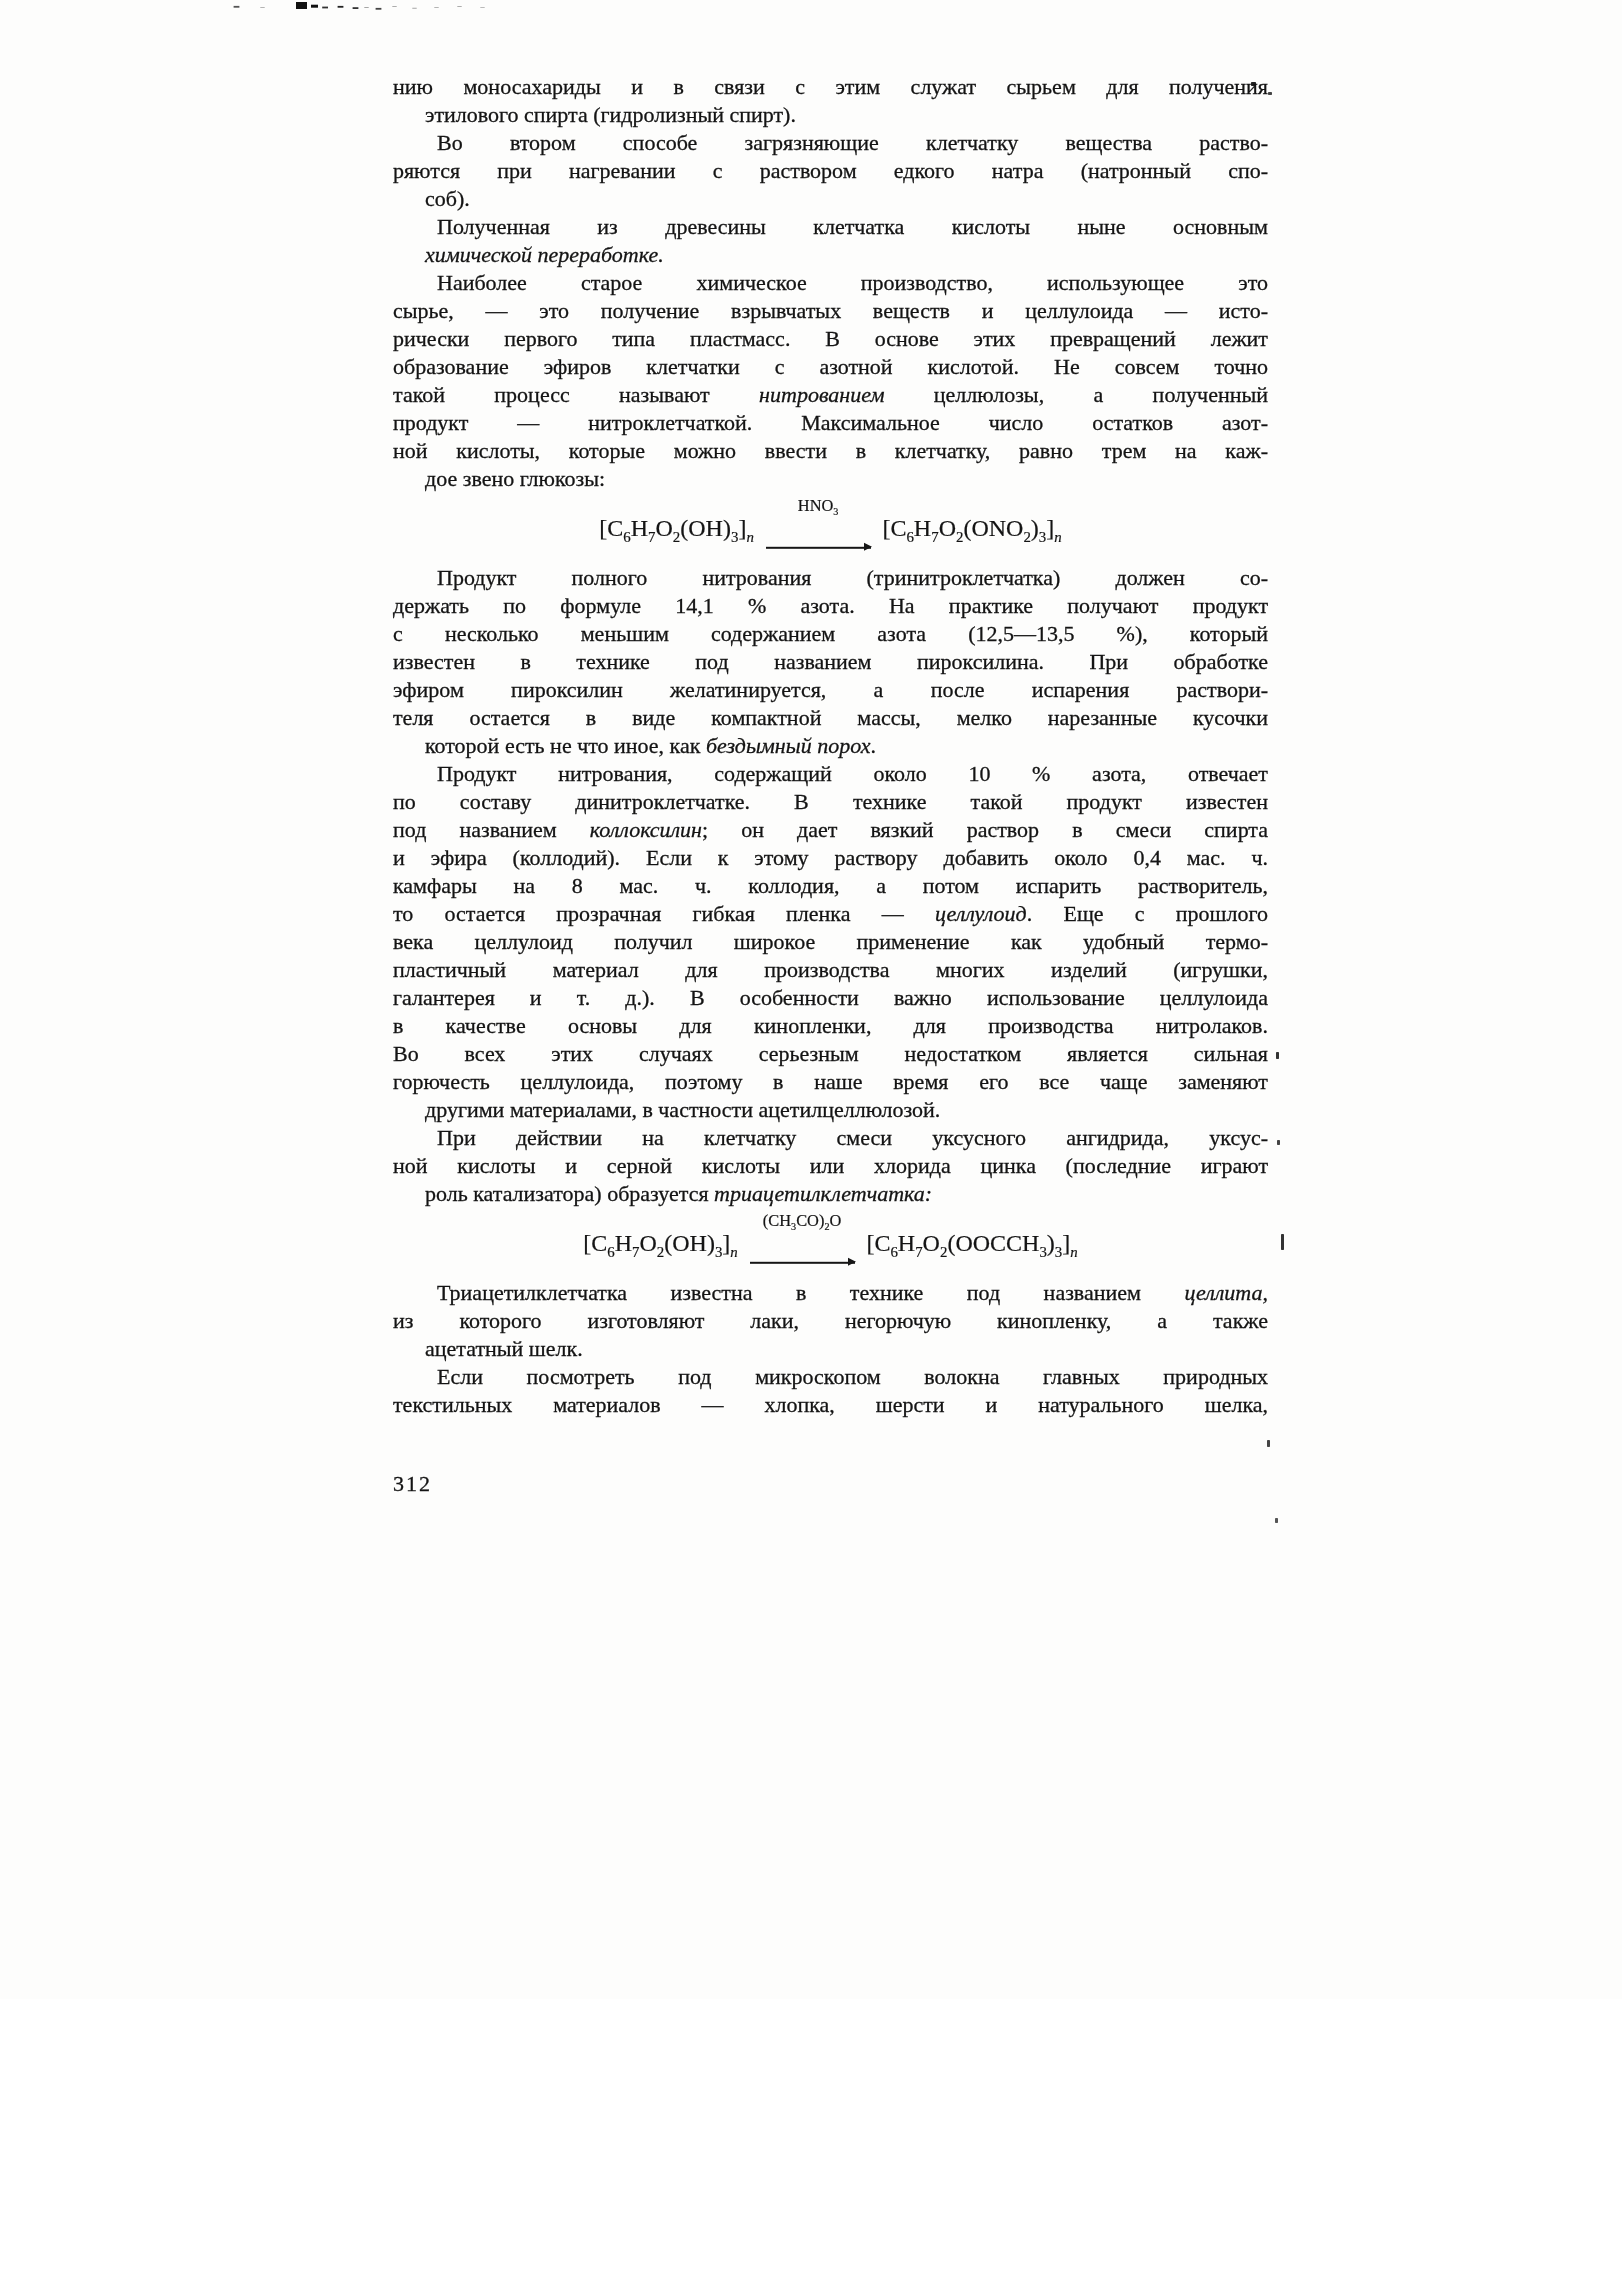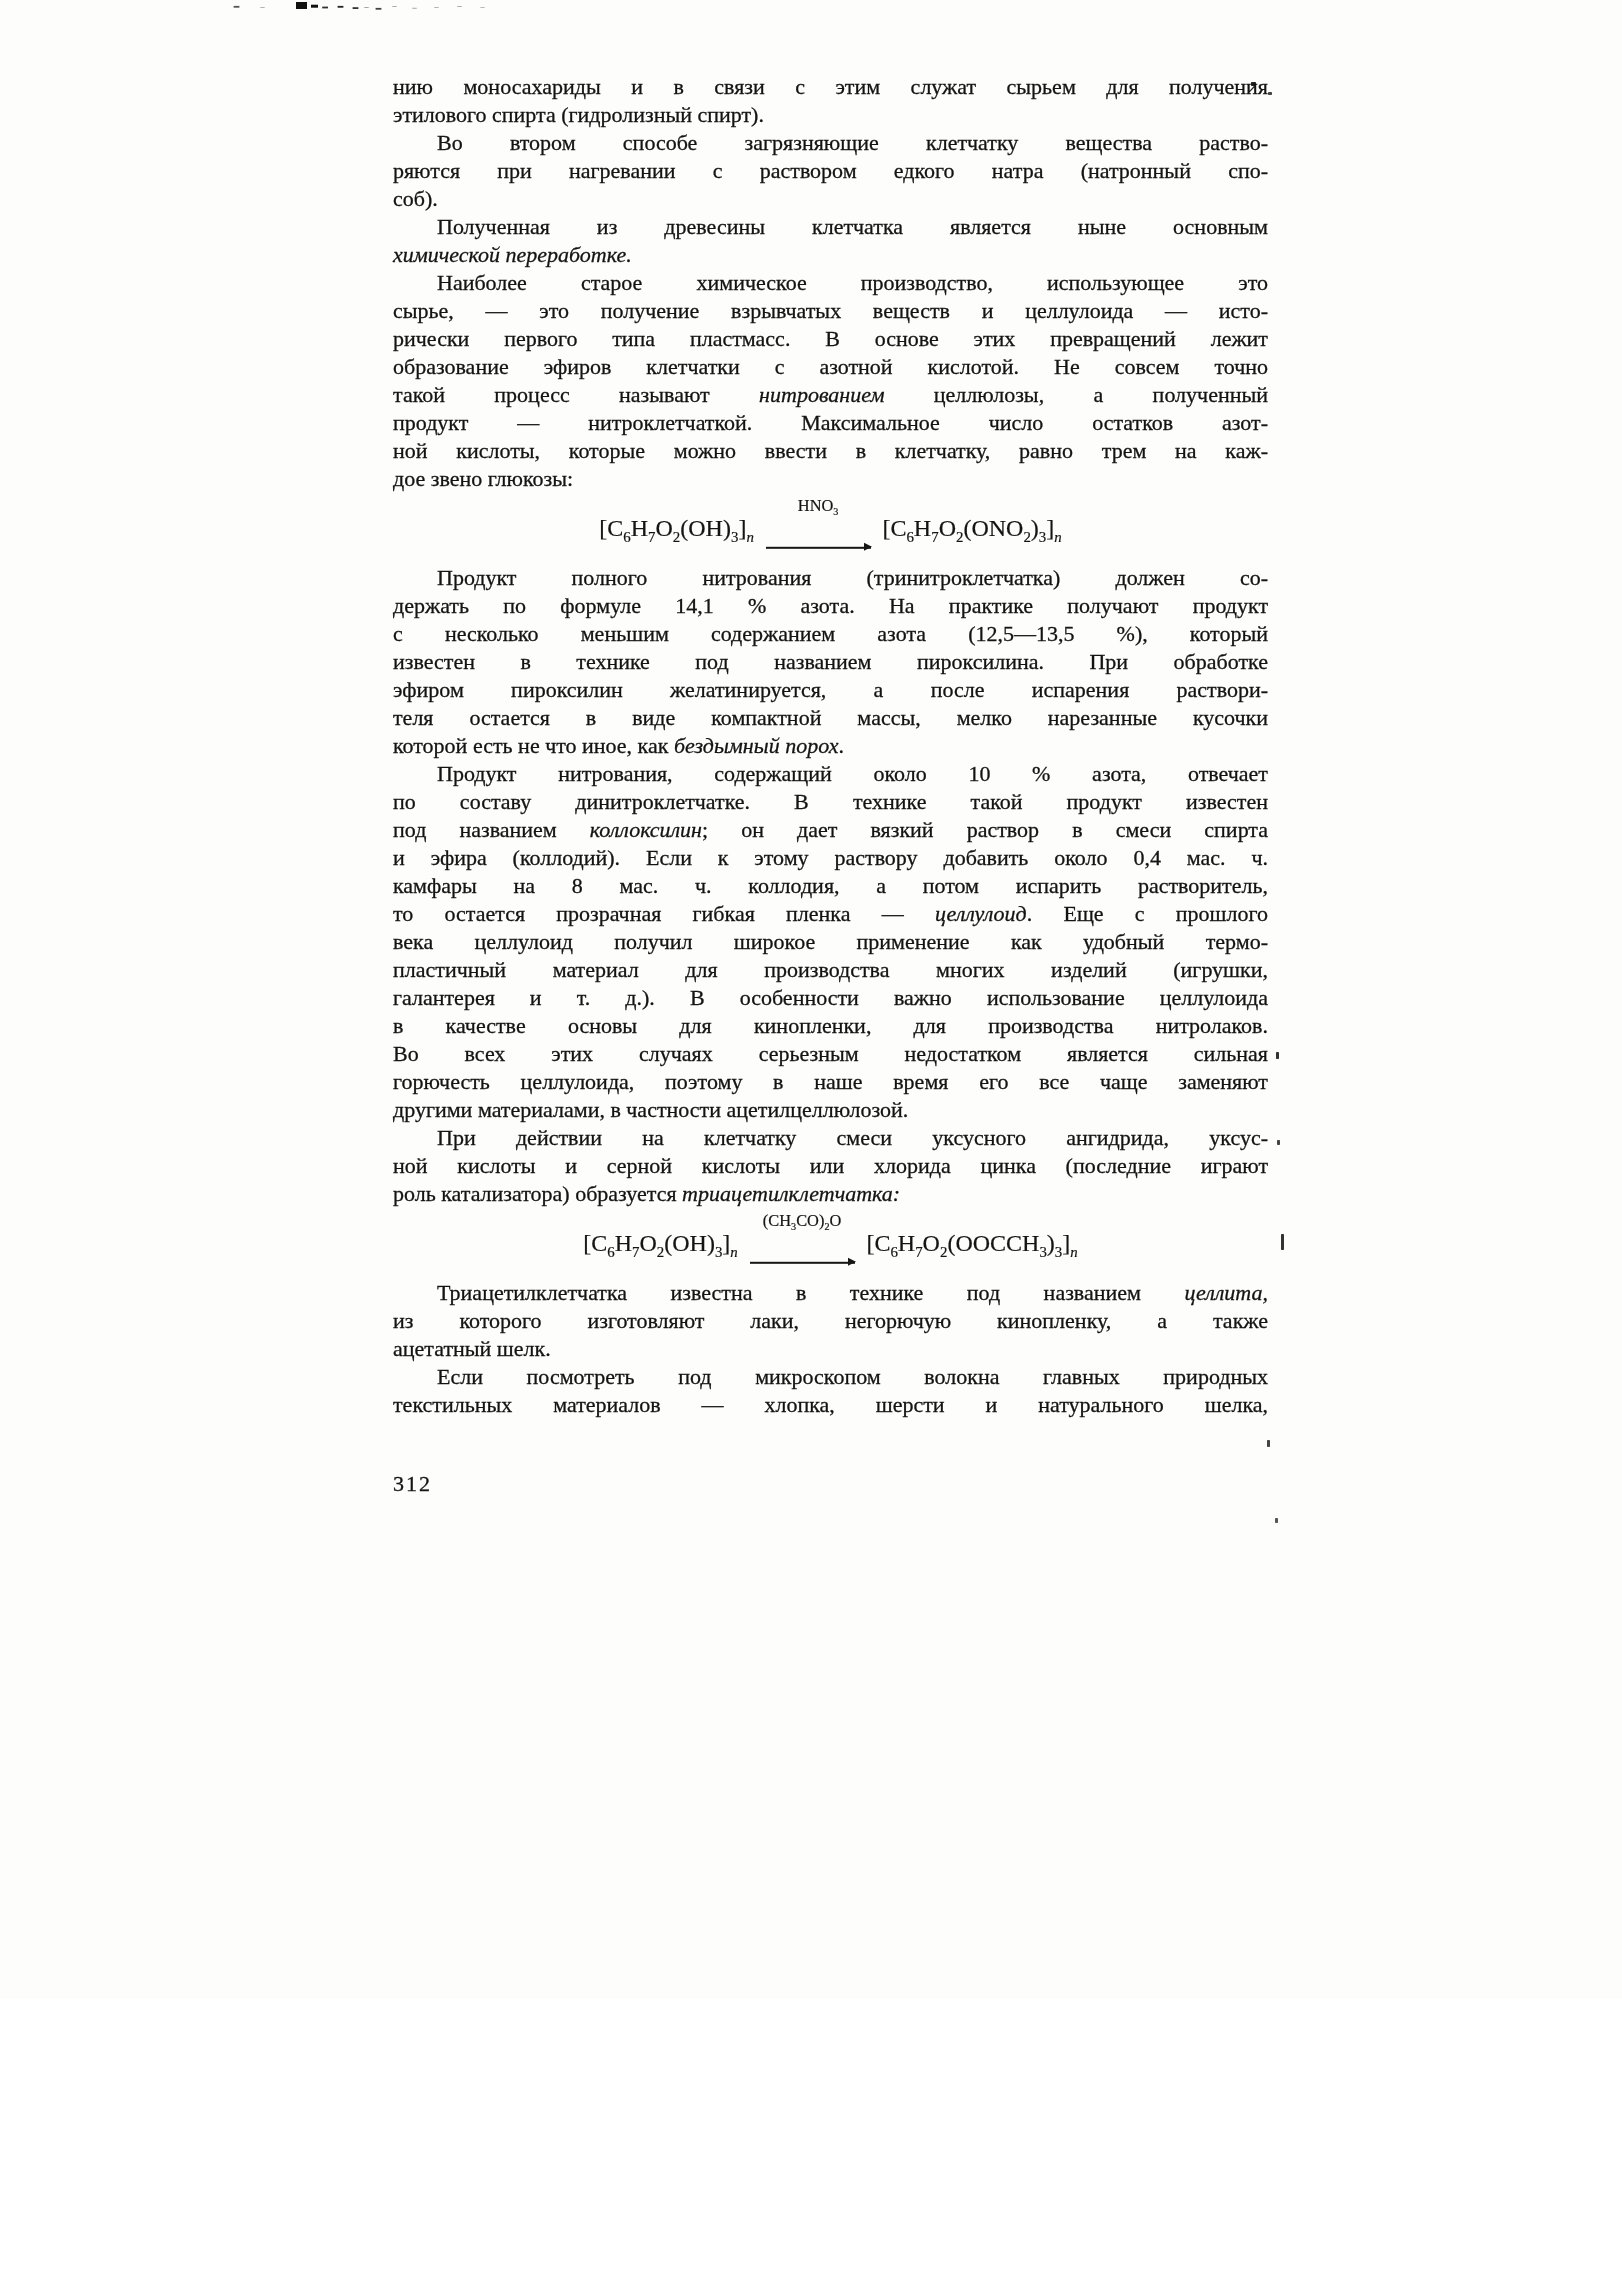--- a/index.html
+++ b/index.html
@@ -23,21 +23,21 @@
   }
   .line {
     font-size: 22px;
     line-height: 28px;
     height: 28px;
     text-align: justify;
     text-align-last: justify;
     overflow: visible;
     white-space: normal;
   }
-  .line.end { text-align-last: left; }
+  .line.end { text-align-last: left; margin-left: 32px; }
   .line.ind { text-indent: 44px; }
   .line i { font-family: inherit; }
   .line sub, .formula sub { font-size: 0.62em; line-height: 0; }
   .formula {
     height: 71px;
     display: flex;
     align-items: center;
     justify-content: center;
     font-size: 24px;
     text-align: right;
@@ -126,21 +126,21 @@
   <div class="speck s5"></div>
   <div class="speck s6"></div>
   <div class="speck s7"></div>
 
   <main class="textblock">
       <div class="line">нию моносахариды и в связи с этим служат сырьем для получения</div>
       <div class="line end">этилового спирта (гидролизный спирт).</div>
       <div class="line ind">Во втором способе загрязняющие клетчатку вещества раство-</div>
       <div class="line">ряются при нагревании с раствором едкого натра (натронный спо-</div>
       <div class="line end">соб).</div>
-      <div class="line ind">Полученная из древесины клетчатка является ныне основным</div>
+      <div class="line ind">Полученная из древесины клетчатка кислоты ныне основным</div>
       <div class="line end"><i>химической переработке.</i></div>
       <div class="line ind">Наиболее старое химическое производство, использующее это</div>
       <div class="line">сырье, — это получение взрывчатых веществ и целлулоида — исто-</div>
       <div class="line">рически первого типа пластмасс. В основе этих превращений лежит</div>
       <div class="line">образование эфиров клетчатки с азотной кислотой. Не совсем точно</div>
       <div class="line">такой процесс называют <i>нитрованием</i> целлюлозы, а полученный</div>
       <div class="line">продукт — нитроклетчаткой. Максимальное число остатков азот-</div>
       <div class="line">ной кислоты, которые можно ввести в клетчатку, равно трем на каж-</div>
       <div class="line end">дое звено глюкозы:</div>
       <div class="formula">

